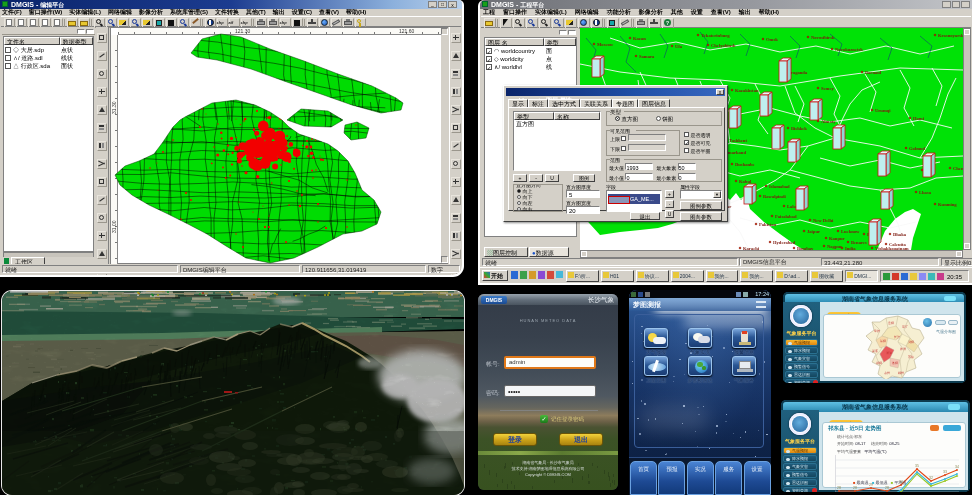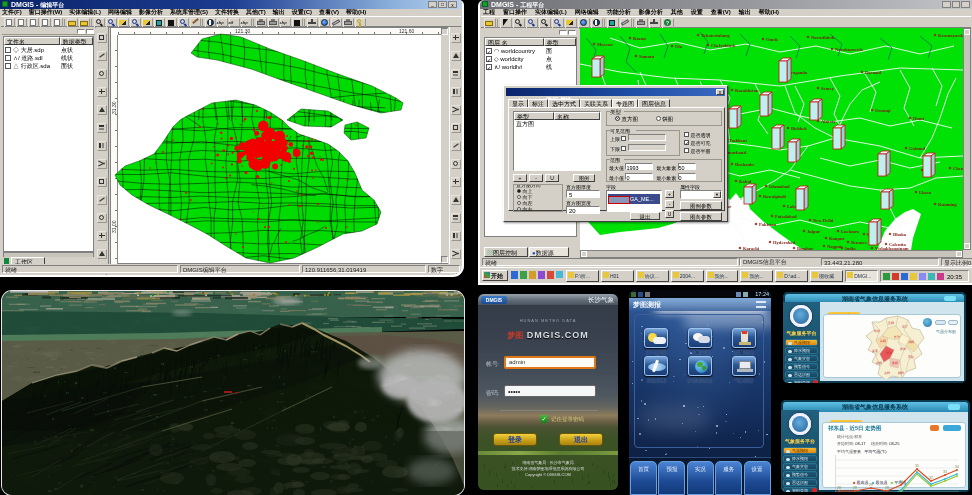--- a/index.html
+++ b/index.html
@@ -1672,21 +1672,20 @@
 </svg>
     </div>
 
 <div id="phoneL" class="abs" style="left:478px;top:294px;width:140px;height:196px;border-radius:6px;overflow:hidden;background:#232b36">
   <div style="position:absolute;inset:0;background:linear-gradient(180deg,#333b47 0%,#38414d 22%,#434d58 40%,#4f5861 52%,#66665e 58%,#8d7c5c 62%,#6d6148 65%,#4a5232 68%,#3c5226 74%,#37511f 100%)"></div>
   <div style="position:absolute;left:0;top:0;width:140px;height:11px;background:linear-gradient(180deg,#97a2ac,#626d79 55%,#4a545f)">
     <span style="position:absolute;left:3px;top:1.5px;width:26px;height:8px;background:linear-gradient(180deg,#3a7ac8,#1a4a92);border-radius:2px;color:#fff;font-size:5px;line-height:8px;text-align:center;font-weight:bold">DMGIS</span>
     <span style="position:absolute;right:4px;top:1px;color:#f0f4f8;font-size:6.5px;line-height:10px">长沙气象</span>
   </div>
   <div style="position:absolute;left:0;top:24px;width:140px;text-align:center;color:#9aa4ae;font-size:4px;letter-spacing:1px">HUNAN METEO DATA</div>
-  <div style="position:absolute;left:0;top:30px;width:140px;text-align:center"><span style="color:#c83a2a;font-size:8px;font-weight:bold">梦图</span><span style="color:#d8dde2;font-size:9px;font-weight:bold;letter-spacing:1px;text-shadow:0 1px 1px #000"> DMGIS.COM</span></div>
   <div style="position:absolute;left:8px;top:66px;color:#b8bec6;font-size:6px">帐号:</div>
   <div style="position:absolute;left:26px;top:62px;width:92px;height:13px;background:#fdfdf8;border:2px solid #e07818;border-radius:2px;color:#333;font-size:6px;line-height:9px;padding-left:3px">admin</div>
   <div style="position:absolute;left:8px;top:95px;color:#b8bec6;font-size:6px">密码:</div>
   <div style="position:absolute;left:26px;top:91px;width:92px;height:12px;background:#f4f6f8;border:1px solid #666;border-radius:2px;color:#222;font-size:7px;line-height:11px;padding-left:3px">•••••</div>
   <div style="position:absolute;left:22px;top:116px;width:98px;height:1px;background:#8a9098;opacity:.6"></div>
   <div style="position:absolute;left:62px;top:121px;width:8px;height:8px;background:linear-gradient(180deg,#4ab83a,#1a7a1a);border-radius:2px;color:#fff;font-size:6px;line-height:8px;text-align:center">✓</div>
   <div style="position:absolute;left:73px;top:122px;color:#d8c87a;font-size:5.5px">记住登录密码</div>
   <div style="position:absolute;left:15px;top:139px;width:44px;height:13px;background:linear-gradient(180deg,#f2d23c,#caa018 55%,#a88410);border:1px solid #6a5408;border-radius:3px;color:#23439a;font-size:7px;font-weight:bold;text-align:center;line-height:12px">登录</div>
   <div style="position:absolute;left:81px;top:139px;width:44px;height:13px;background:linear-gradient(180deg,#f2d23c,#caa018 55%,#a88410);border:1px solid #6a5408;border-radius:3px;color:#23439a;font-size:7px;font-weight:bold;text-align:center;line-height:12px">退出</div>
   <span style="position:absolute;left:24px;top:185px;width:1px;height:4px;background:#2a3d1a;opacity:.7"></span>

